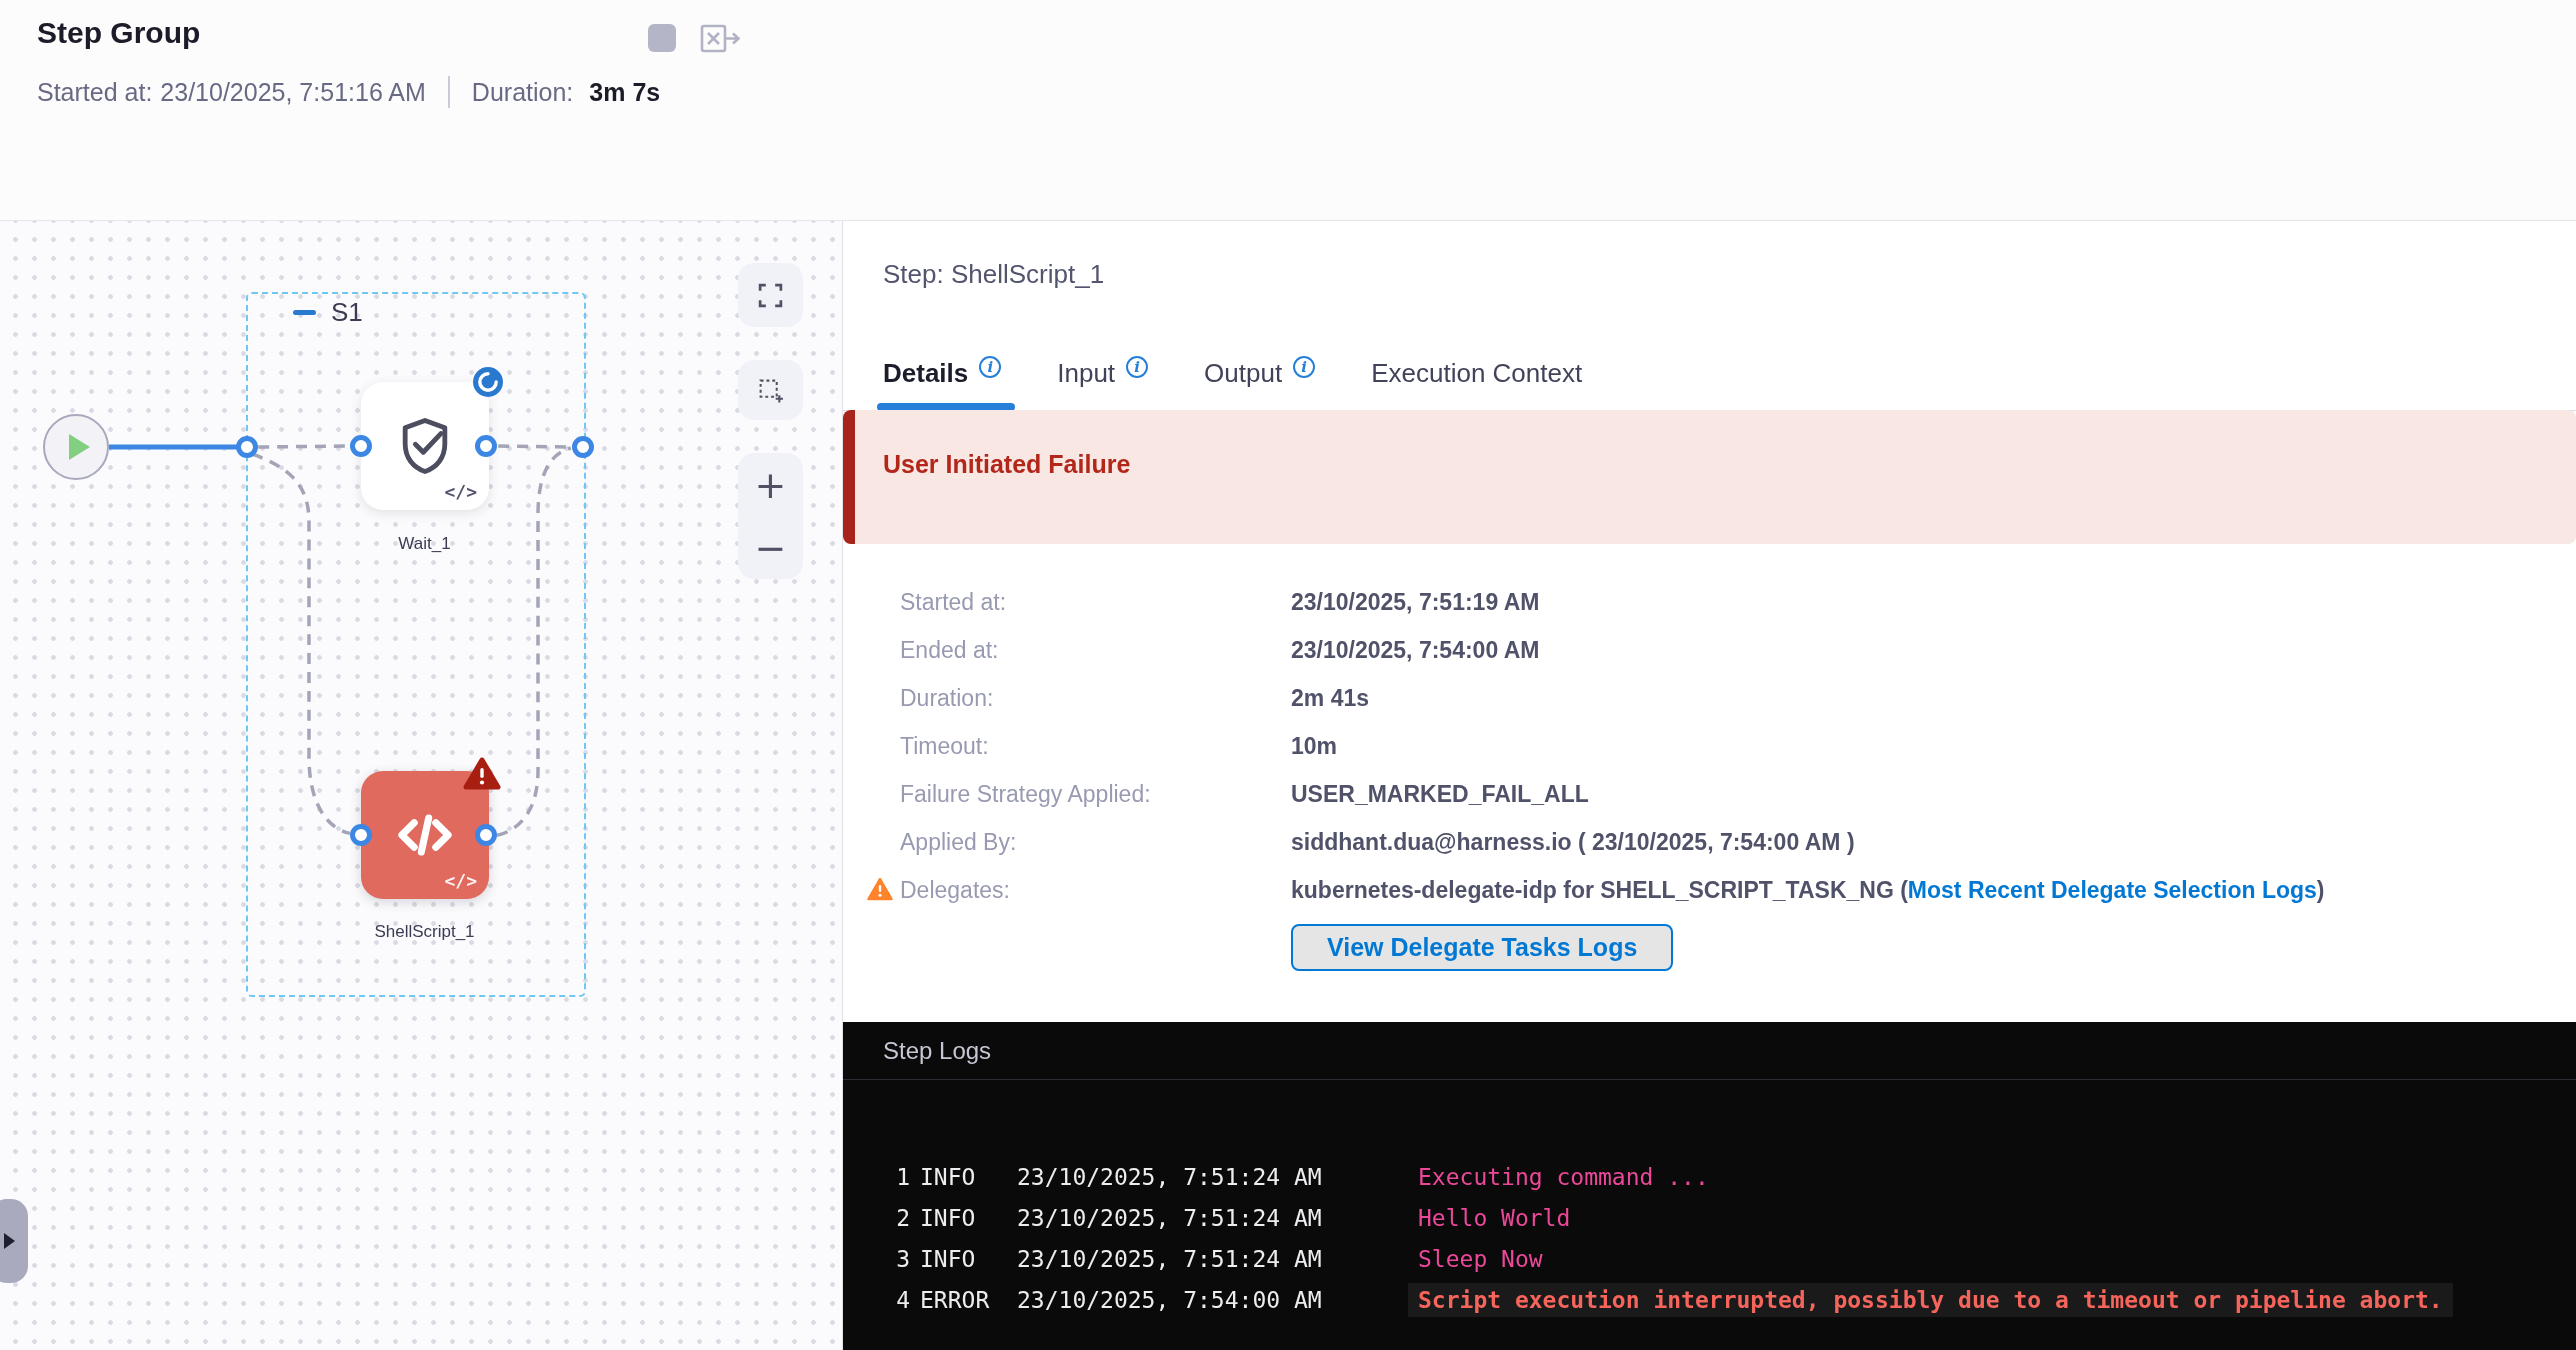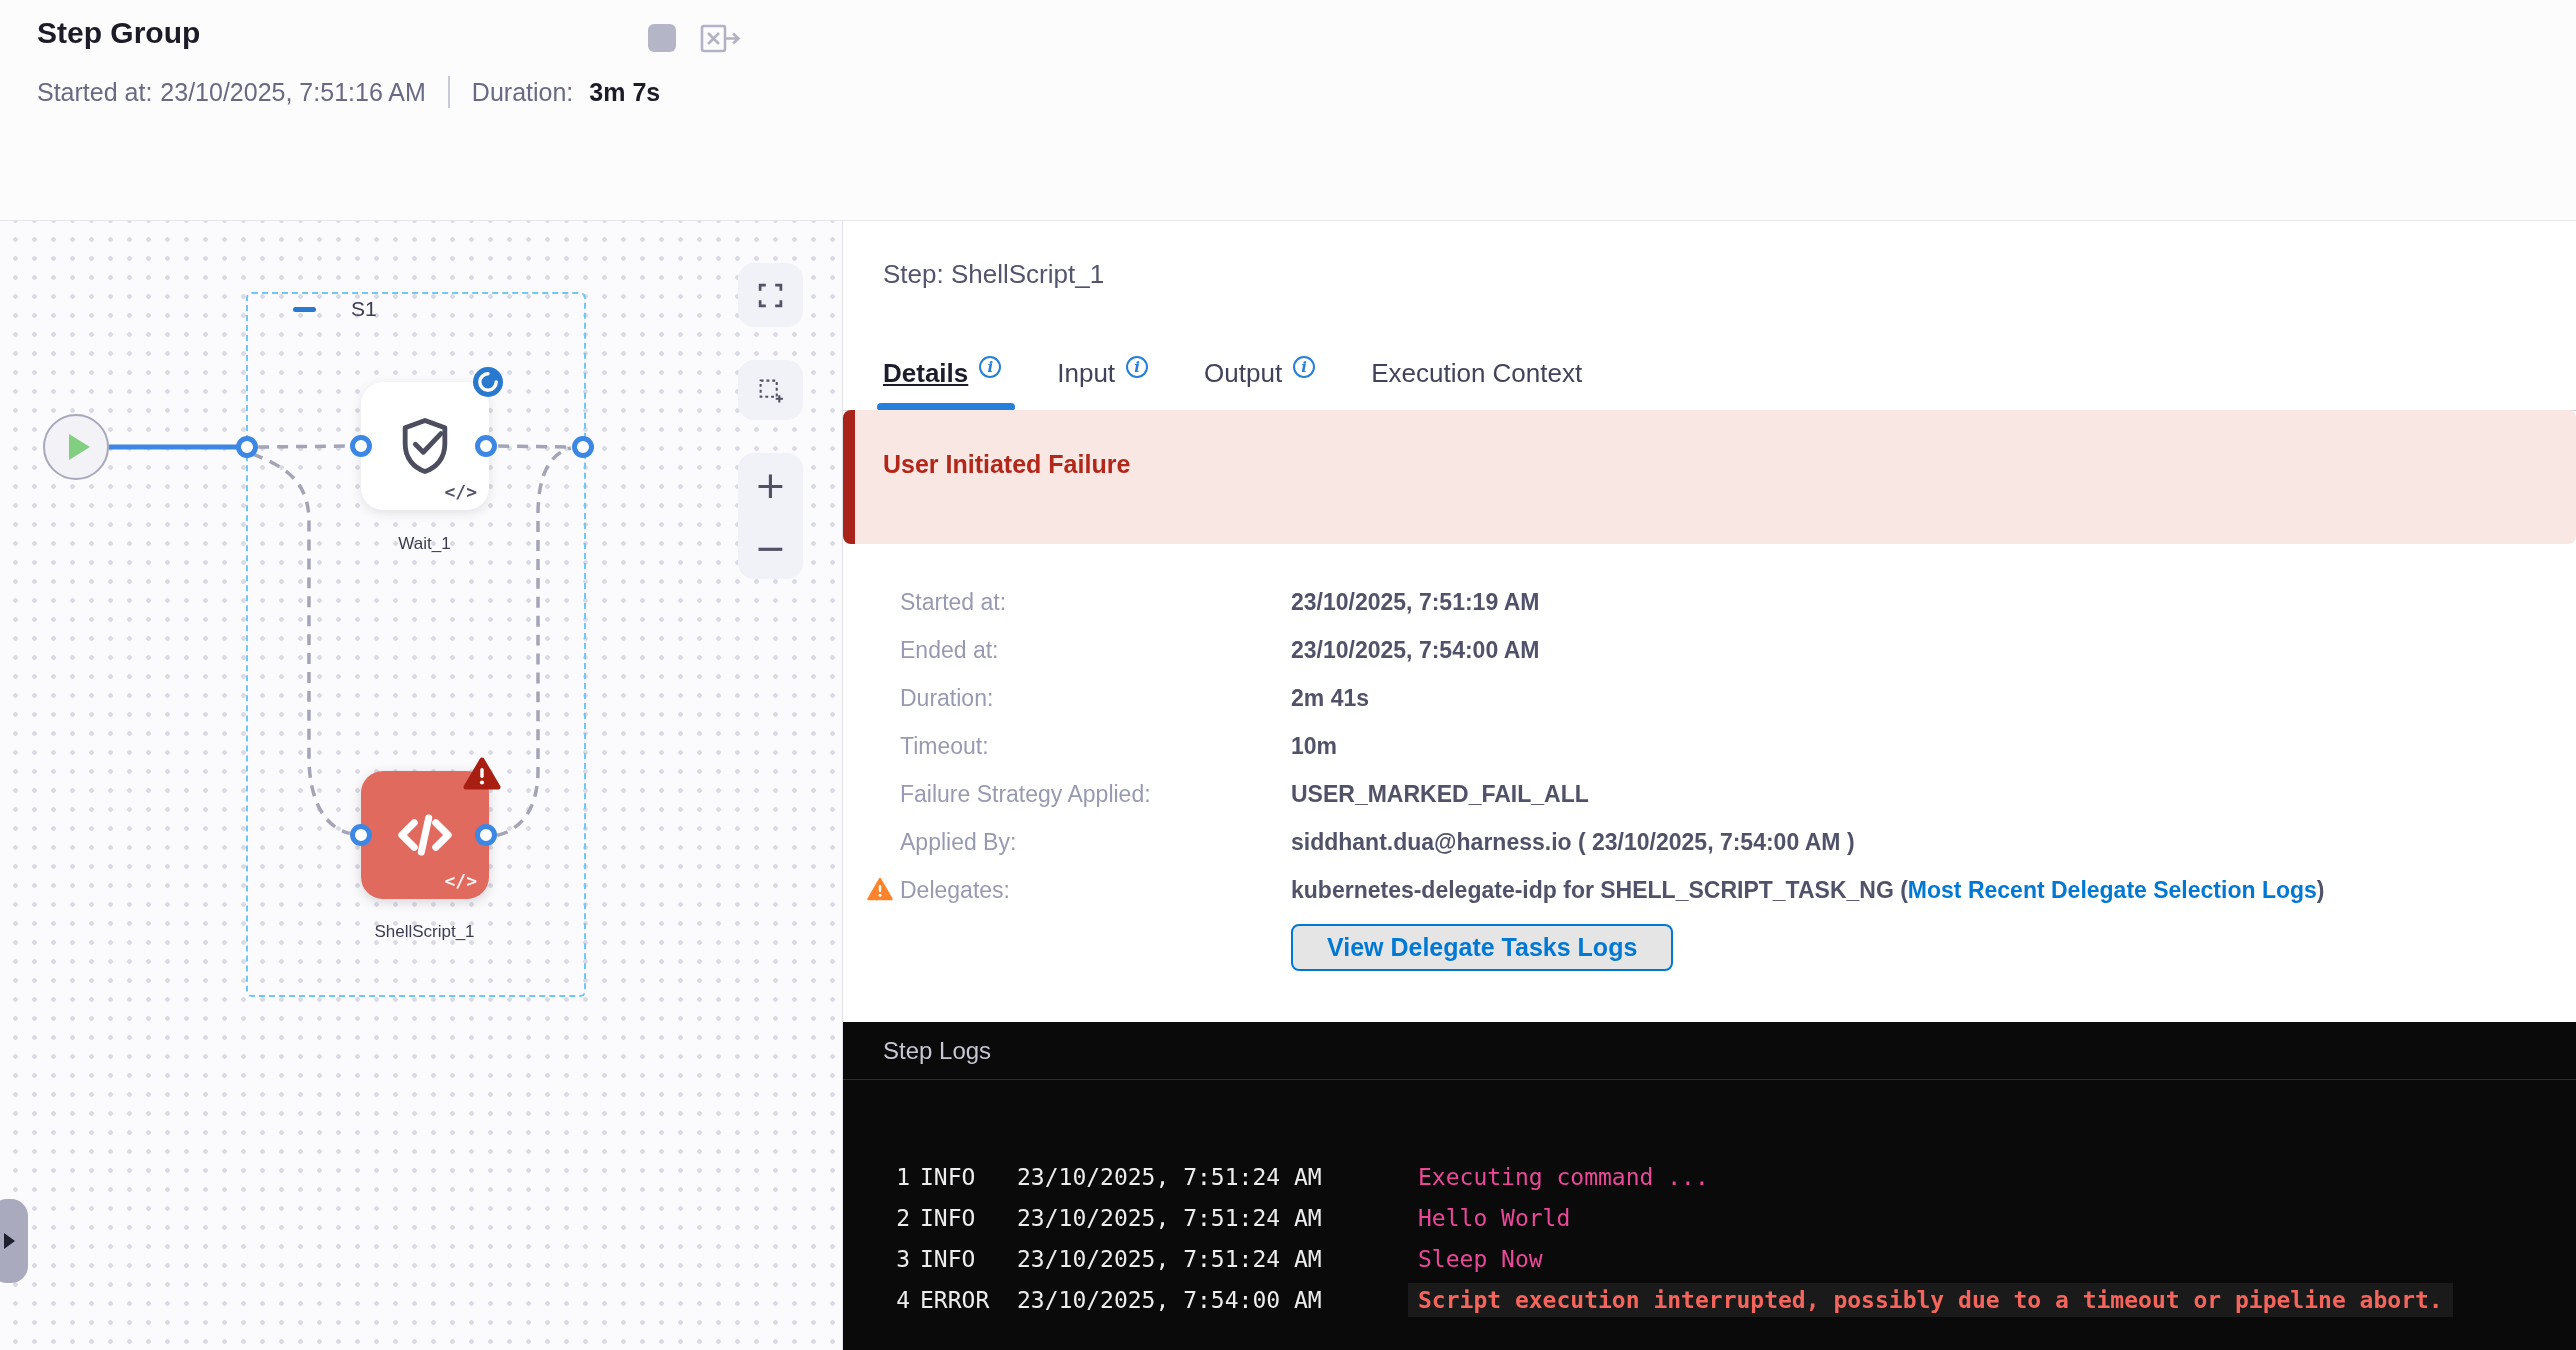--- a/index.html
+++ b/index.html
@@ -56,21 +56,21 @@
 
   .group-box {
     position: absolute; left: 246px; top: 71px; width: 340px; height: 705px;
     border: 2px dashed #6FC7F3; border-radius: 6px;
   }
   .group-label-row {
     position: absolute; left: 293px; top: 76px;
     display: flex; align-items: center; gap: 15px;
   }
   .collapse-bar { width: 23px; height: 5px; background: #2979CF; border-radius: 3px; cursor: pointer; }
-  .group-label { font-size: 21px; color: #3B3C52; margin-left: 20px; }
+  .group-label { font-size: 26px; color: #3B3C52; }
 
   .start-node {
     position: absolute; left: 43px; top: 193px;
     width: 66px; height: 66px; border-radius: 50%;
     background: #F2F2F7; border: 2px solid #A7A8BC;
     display: flex; align-items: center; justify-content: center;
   }
   .play-triangle {
     width: 0; height: 0; margin-left: 7px;
     border-left: 21px solid #82CF81;
@@ -153,21 +153,21 @@
     font-size: 26px; color: #53556E;
   }
   .tabs {
     position: absolute; left: 0; top: 116px; right: 0; height: 74px;
     display: flex; align-items: center; gap: 56px;
     padding-left: 40px;
     border-bottom: 1px solid #D8D9E4;
   }
   .tab { position: relative; height: 74px; display: flex; align-items: center; cursor: pointer; }
   .tab .tab-label { font-size: 26px; color: #41435A; }
-  .tab.active .tab-label { font-weight: 700; color: #1C1D2B; text-decoration: underline; }
+  .tab.active .tab-label { font-weight: 700; color: #1C1D2B; }
   .tab.active::after {
     content: ""; position: absolute; left: -6px; right: -14px; bottom: 0;
     height: 8px; background: #2680D9; border-radius: 5px;
   }
   .info-icon {
     display: inline-flex; align-items: center; justify-content: center;
     width: 22px; height: 22px; margin-left: 11px; margin-bottom: 14px;
     border: 2px solid #2680D9; border-radius: 50%;
     color: #2680D9; font-size: 15px; font-weight: 700;
     font-family: "DejaVu Serif", serif; font-style: italic;

